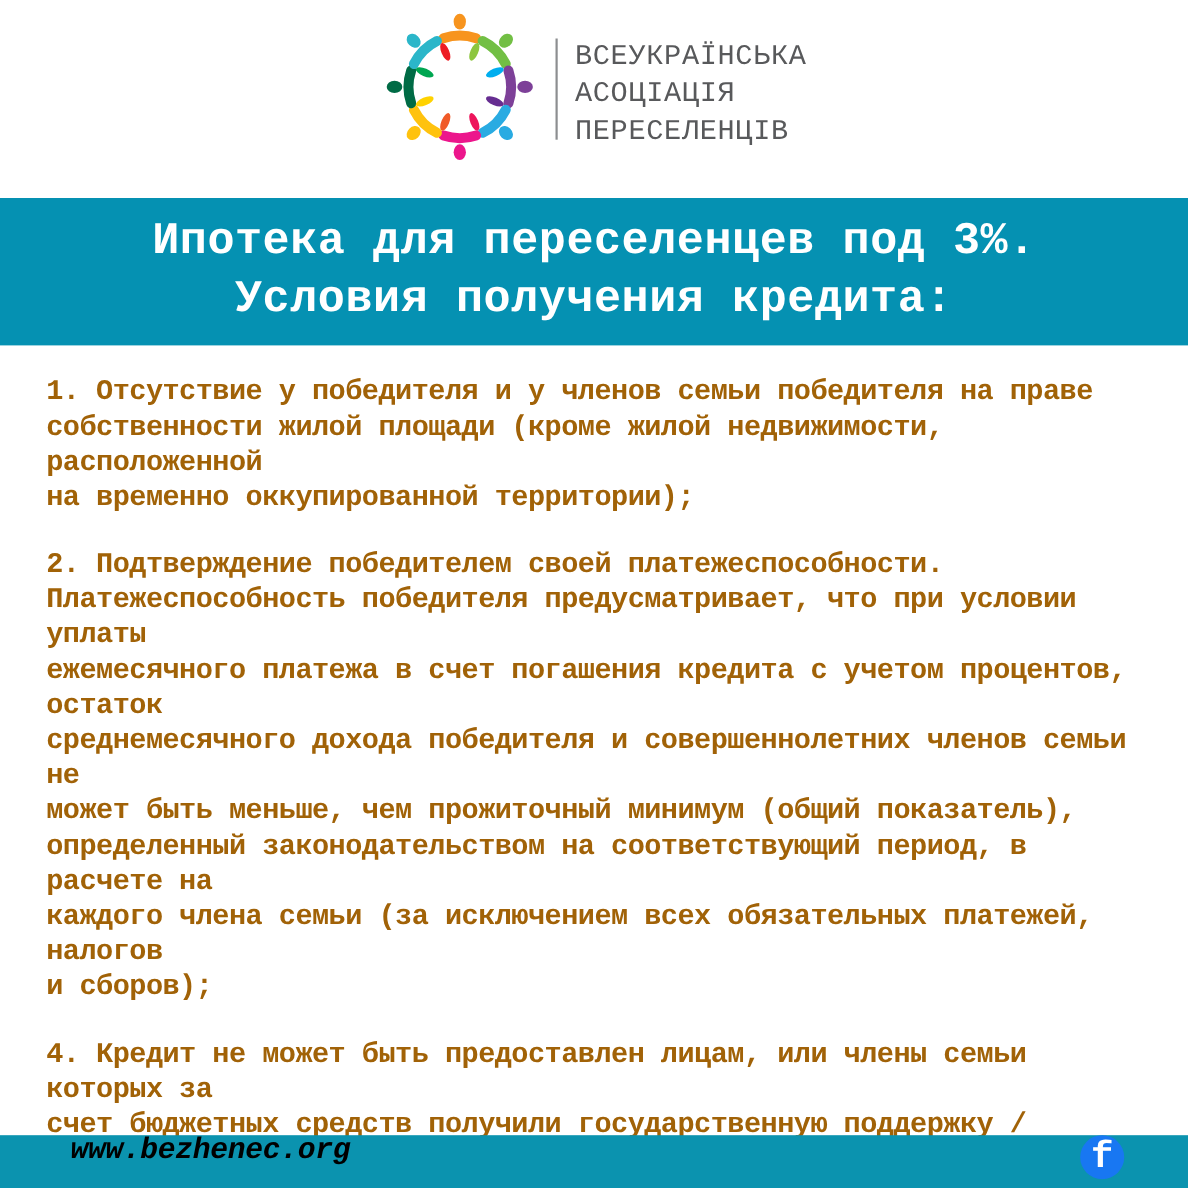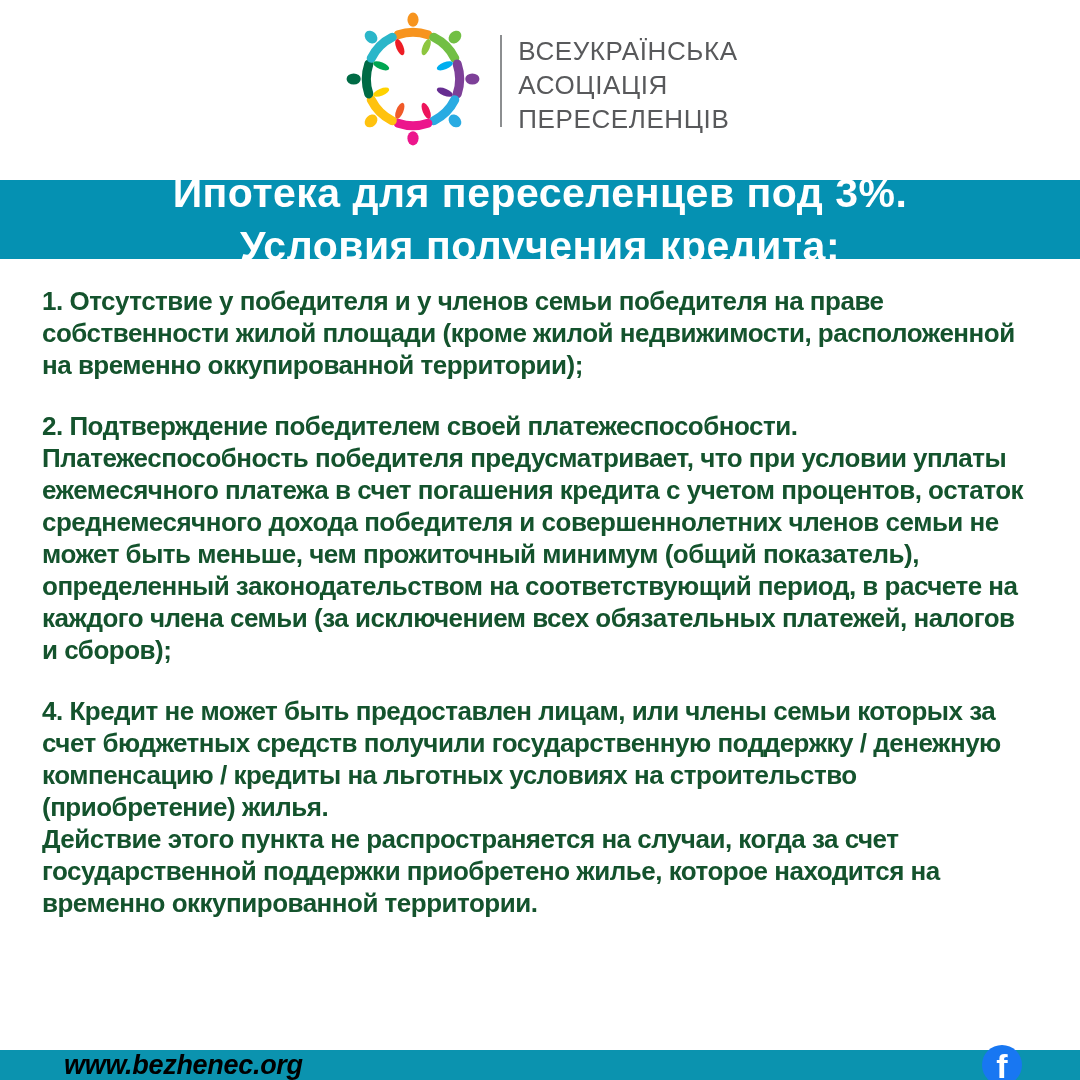--- a/index.html
+++ b/index.html
@@ -1,43 +1,43 @@
 <!DOCTYPE html>
 <html><head>
 <meta charset="utf-8">
 <style>
   html,body{margin:0;padding:0;background:#e8e8e8;}
   .poster{
     width:1080px;height:1080px;position:relative;background:#ffffff;
-    font-family:Liberation Sans, sans-serif;overflow:hidden;margin:0 auto;
+    font-family:Liberation Mono, monospace;overflow:hidden;margin:0 auto;
   }
   
   .header{height:172px;display:flex;justify-content:center;align-items:flex-start;padding-top:8px;gap:16px;}
   .logo-svg{width:142px;height:142px;flex:0 0 auto;}
   .logo-divider{width:2px;height:92px;background:#8c8e90;margin-top:27px;}
   .org-name{
     margin-top:26px;font-size:26px;line-height:34px;font-weight:400;
     letter-spacing:0.6px;color:#58595b;white-space:pre-line;
   }
   
-  .banner{height:79px;display:flex;align-items:center;justify-content:center;text-align:center;}
+  .banner{height:134px;display:flex;align-items:center;justify-content:center;text-align:center;}
   .banner-title{
     color:#ffffff;font-weight:700;font-size:41px;line-height:53px;
     letter-spacing:0.5px;white-space:pre-line;margin:0;
   }
   
   .conditions{padding:26px 40px 0 42px;}
   .cond{
     font-weight:700;font-size:26px;line-height:32px;letter-spacing:-0.5px;
-    color:#14532d;margin:0 0 29px 0;white-space:pre-line;
+    color:#a16207;margin:0 0 29px 0;white-space:pre-line;
   }
   
   .footer{
-    position:absolute;left:0;bottom:0;width:1080px;height:30px;
-    display:flex;align-items:center;justify-content:space-between;
+    position:absolute;left:0;bottom:0;width:1080px;height:48px;
+    display:flex;align-items:flex-start;justify-content:space-between;
     padding:0 58px 0 64px;box-sizing:border-box;
   }
   .site-link,.fb-link{
     font-style:italic;font-weight:700;font-size:27px;color:#000000;letter-spacing:-0.3px;
   }
   .fb-group{display:flex;align-items:center;gap:12px;}
   .fb-circle{
     width:40px;height:40px;border-radius:50%;display:flex;align-items:flex-end;justify-content:center;
     color:#ffffff;font-weight:700;font-size:34px;line-height:38px;overflow:hidden;
   }

